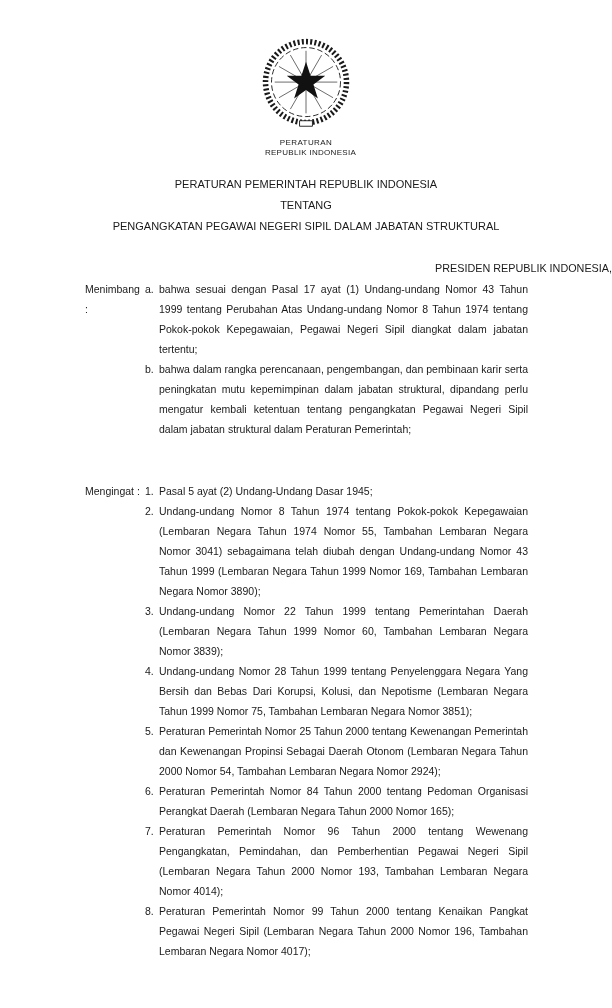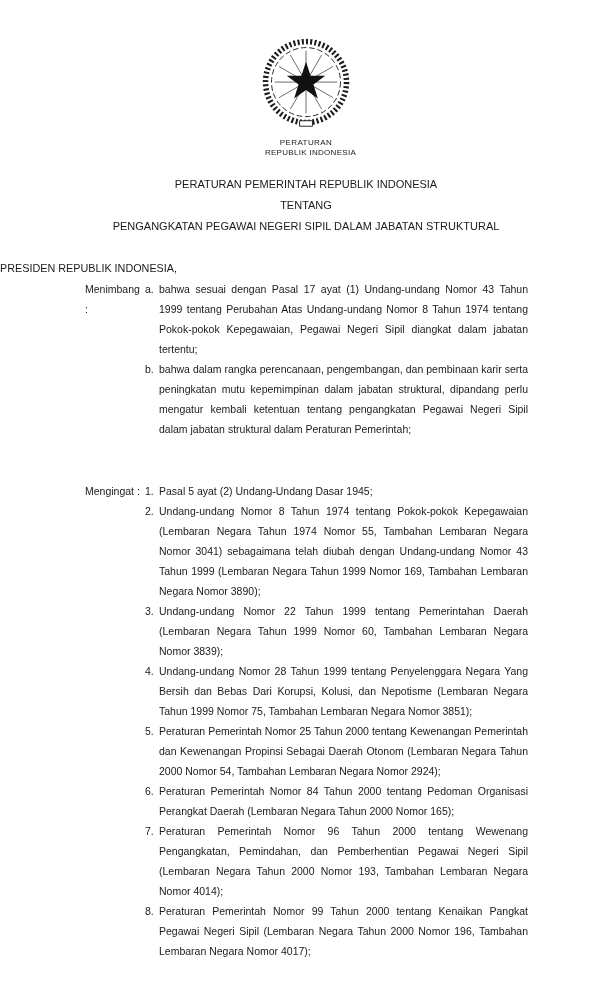--- a/index.html
+++ b/index.html
@@ -29,21 +29,21 @@
     padding-left: 9px;
   }
   .title-block {
     margin-top: 16px;
     text-align: center;
     font-size: 11px;
     line-height: 21px;
   }
   .salutation {
     margin-top: 21px;
-    text-align: left;
+    text-align: right;
     font-size: 10.8px;
     line-height: 21px;
   }
   .doc-body {
     margin: 0 84px 0 85px; 
     font-size: 10.5px;
     line-height: 20px;
   }
   .clause-row { display: flex; }
   .clause-label { width: 60px; flex-shrink: 0; }

